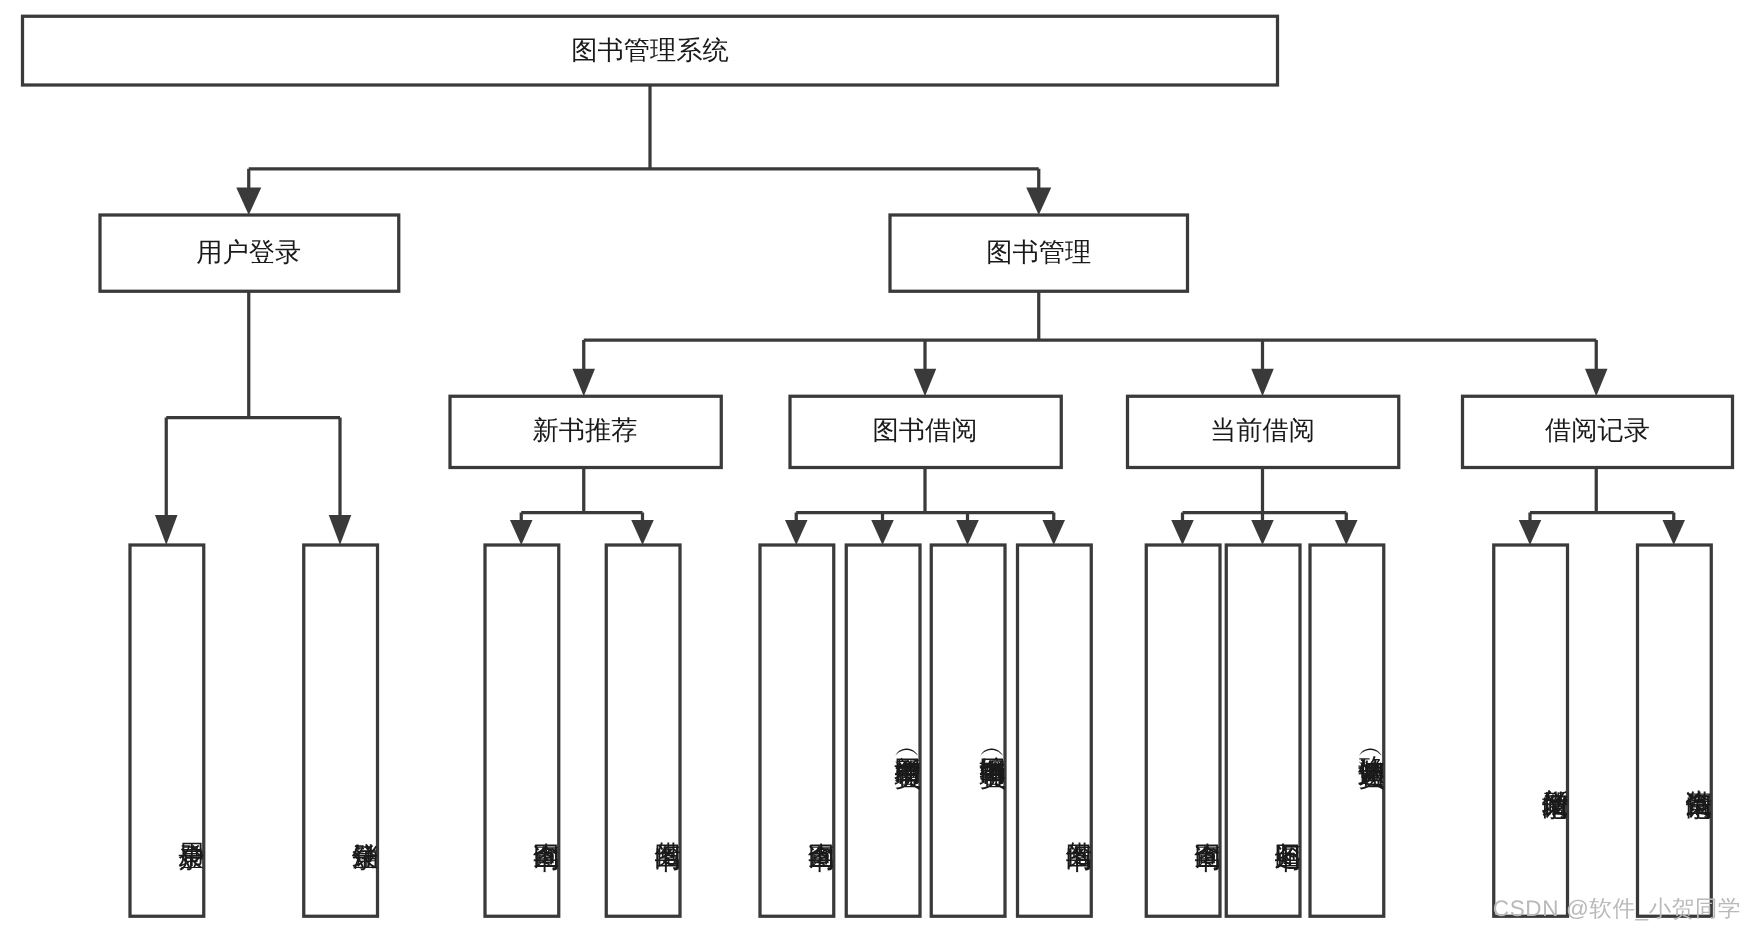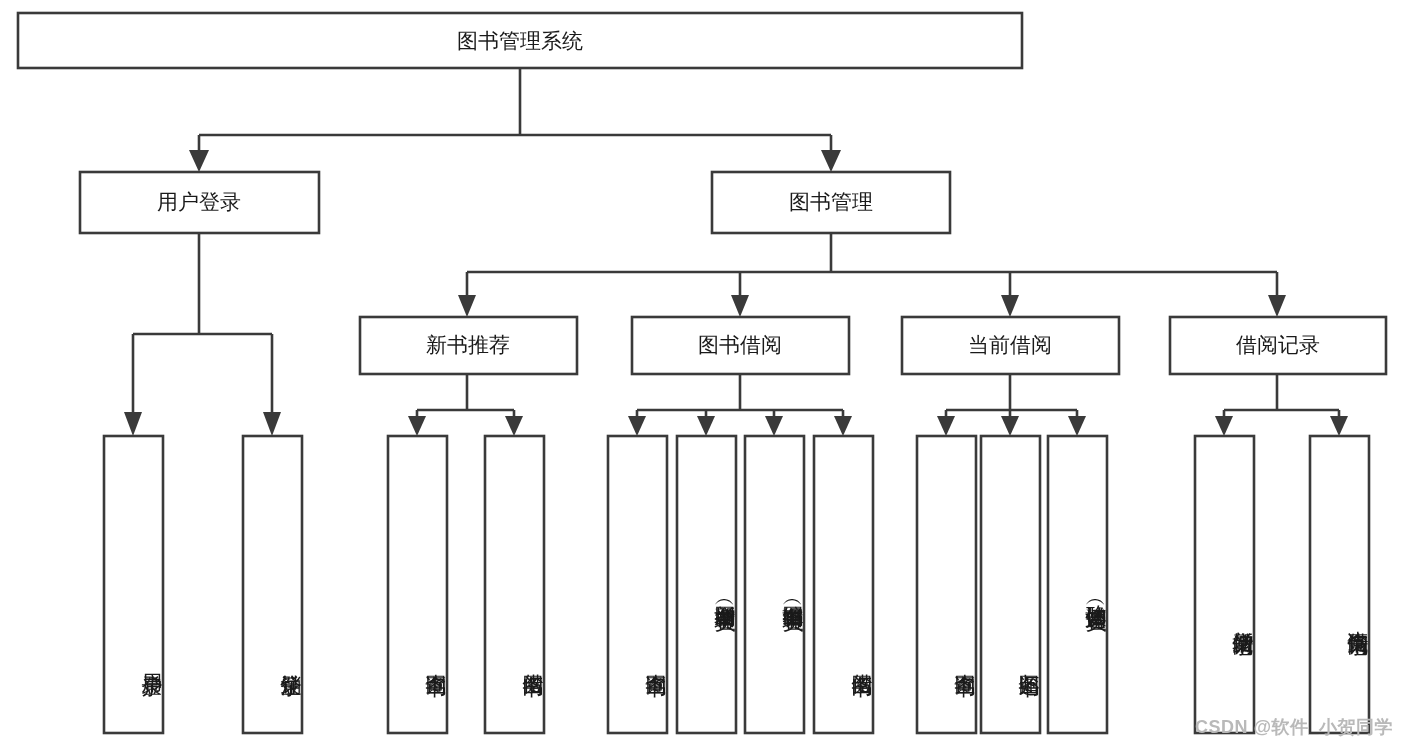--- a/index.html
+++ b/index.html
@@ -68,21 +68,20 @@
   #watermark {
     position: absolute;
     right: 12px;
     bottom: 8px;
     font-family: "Liberation Sans", "DejaVu Sans", sans-serif;
     font-size: 18px;
     color: #b9b9b9;
     letter-spacing: 0.5px;
     white-space: nowrap;
     user-select: none;
-    font-weight: bold;
   }
 </style>
 </head>
 <body>
 
 <div id="diagram-root">
 
   <svg id="diagram-svg" viewBox="0 0 1405 747">
 
     <g>

